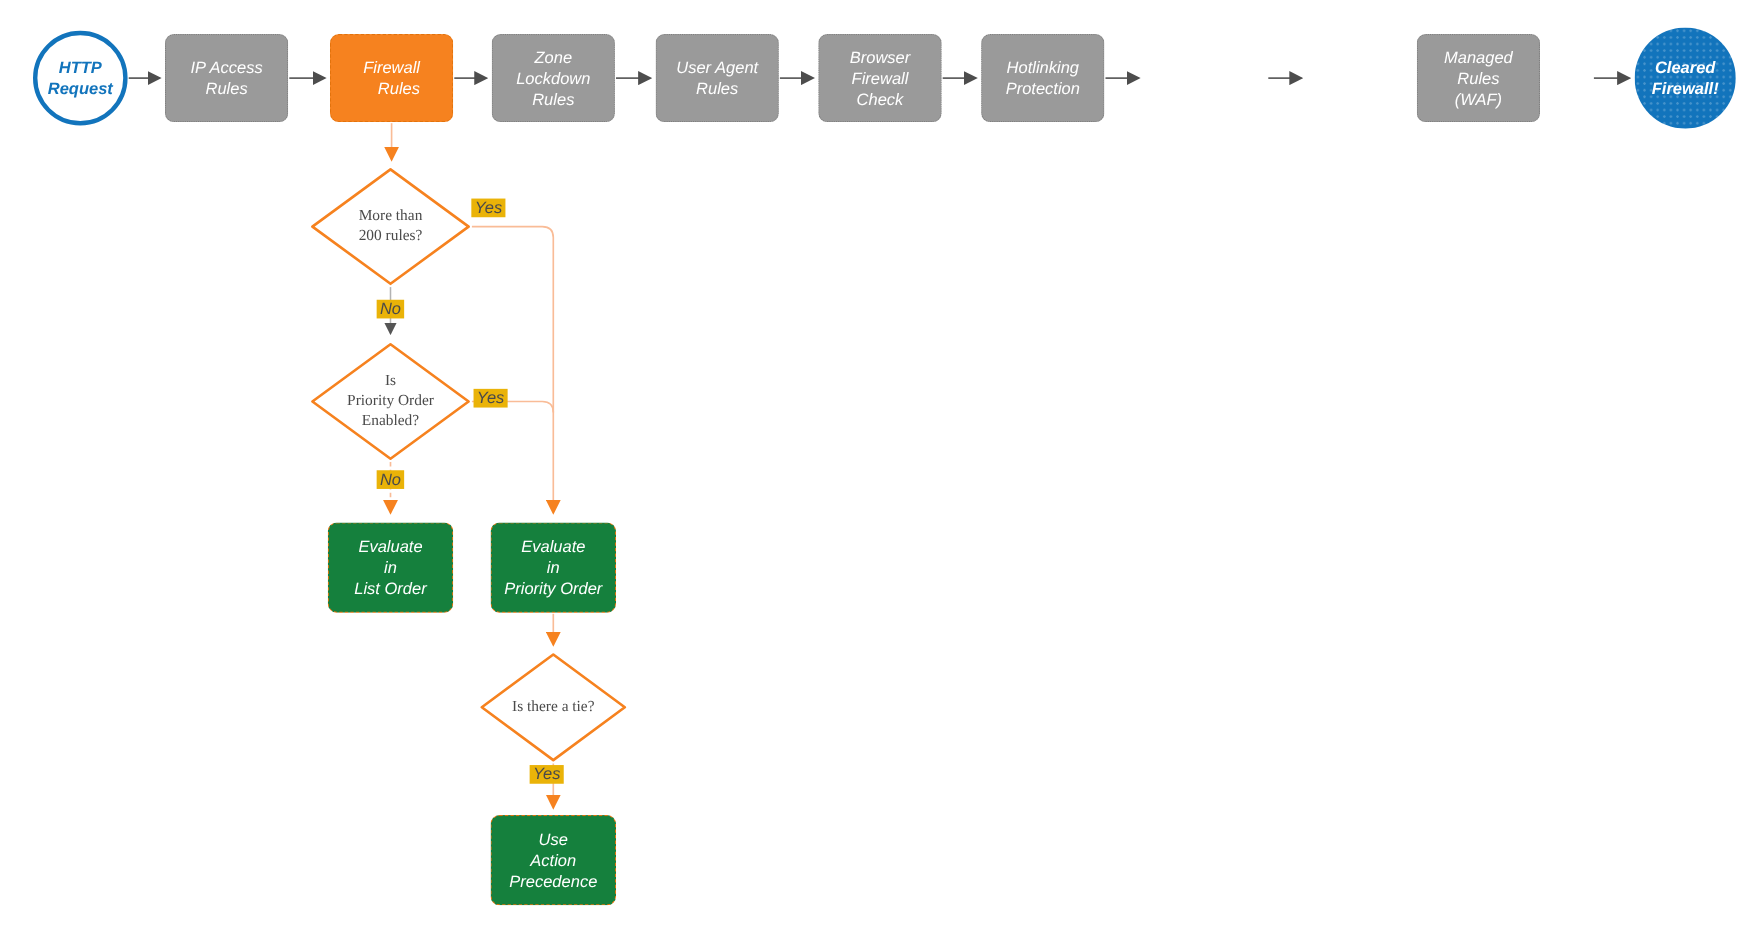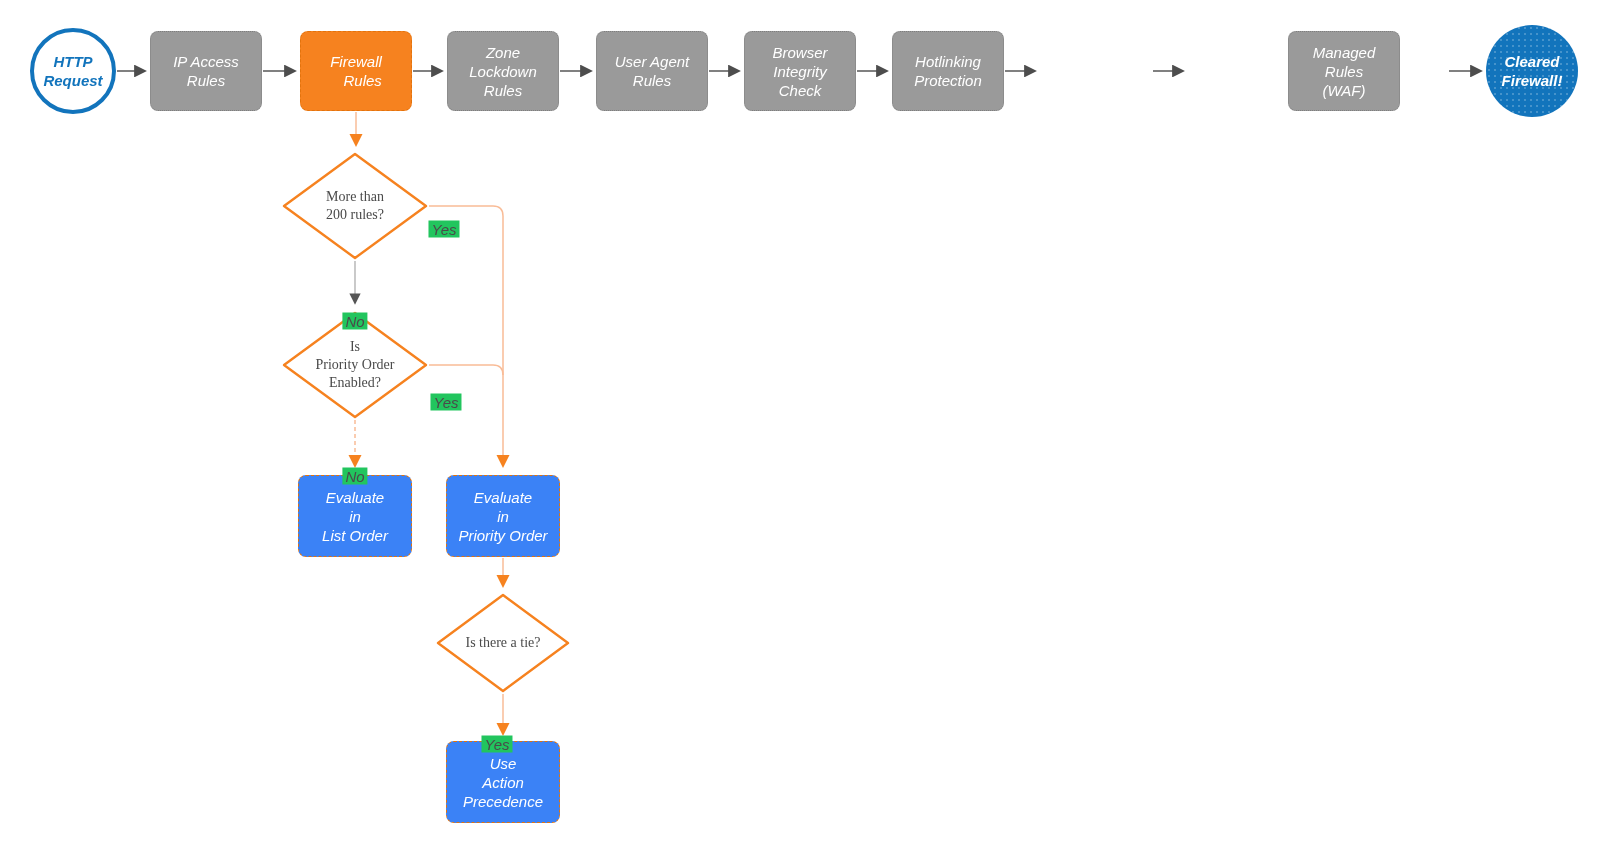--- a/index.html
+++ b/index.html
@@ -32,21 +32,21 @@
   }
   .stepbox.orange {
     background: #F6821F;
     border: 1px dashed #e2730d;
     text-align: right;
   }
 
   
   .actionbox {
     width: 114px; height: 82px;
-    background: #3b82f6;
+    background: #15803d;
     border: 1px dashed #e2730d;
     border-radius: 8px;
     color: #ffffff;
     font-style: italic;
     font-size: 15px;
     line-height: 19px;
   }
 
   
   .circle-start {
@@ -84,27 +84,26 @@
     color: #4a4a4a;
     font-size: 14px;
     line-height: 18px;
     font-family: Liberation Serif, serif;
   }
 
   
   .edge-label {
     position: absolute;
     transform: translate(-50%, -50%);
-    background: #22c55e;
+    background: #eab308;
     padding: 0 3px;
     color: #4a4a4a;
     font-style: italic;
     font-size: 15px;
     line-height: 17px;
-    margin-top: 40px;
   }
 </style>
 </head>
 <body>
 
 <div class="canvas">
 
   <svg id="connector-layer" viewBox="0 0 1600 858" xmlns="http://www.w3.org/2000/svg">
     <defs>
       <marker id="m-gray" viewBox="0 0 10 10" refX="8.5" refY="5" markerWidth="8" markerHeight="8" orient="auto-start-reverse">
@@ -160,21 +159,21 @@
     <span class="label">Zone
 Lockdown
 Rules</span>
   </div>
   <div class="node stepbox" style="left:596px">
     <span class="label">User Agent
 Rules</span>
   </div>
   <div class="node stepbox" style="left:744px">
     <span class="label">Browser
-Integrity
+Firewall
 Check</span>
   </div>
   <div class="node stepbox" style="left:892px">
     <span class="label">Hotlinking
 Protection</span>
   </div>
   <div class="node stepbox" style="left:1288px">
     <span class="label">Managed
 Rules
 (WAF)</span>

